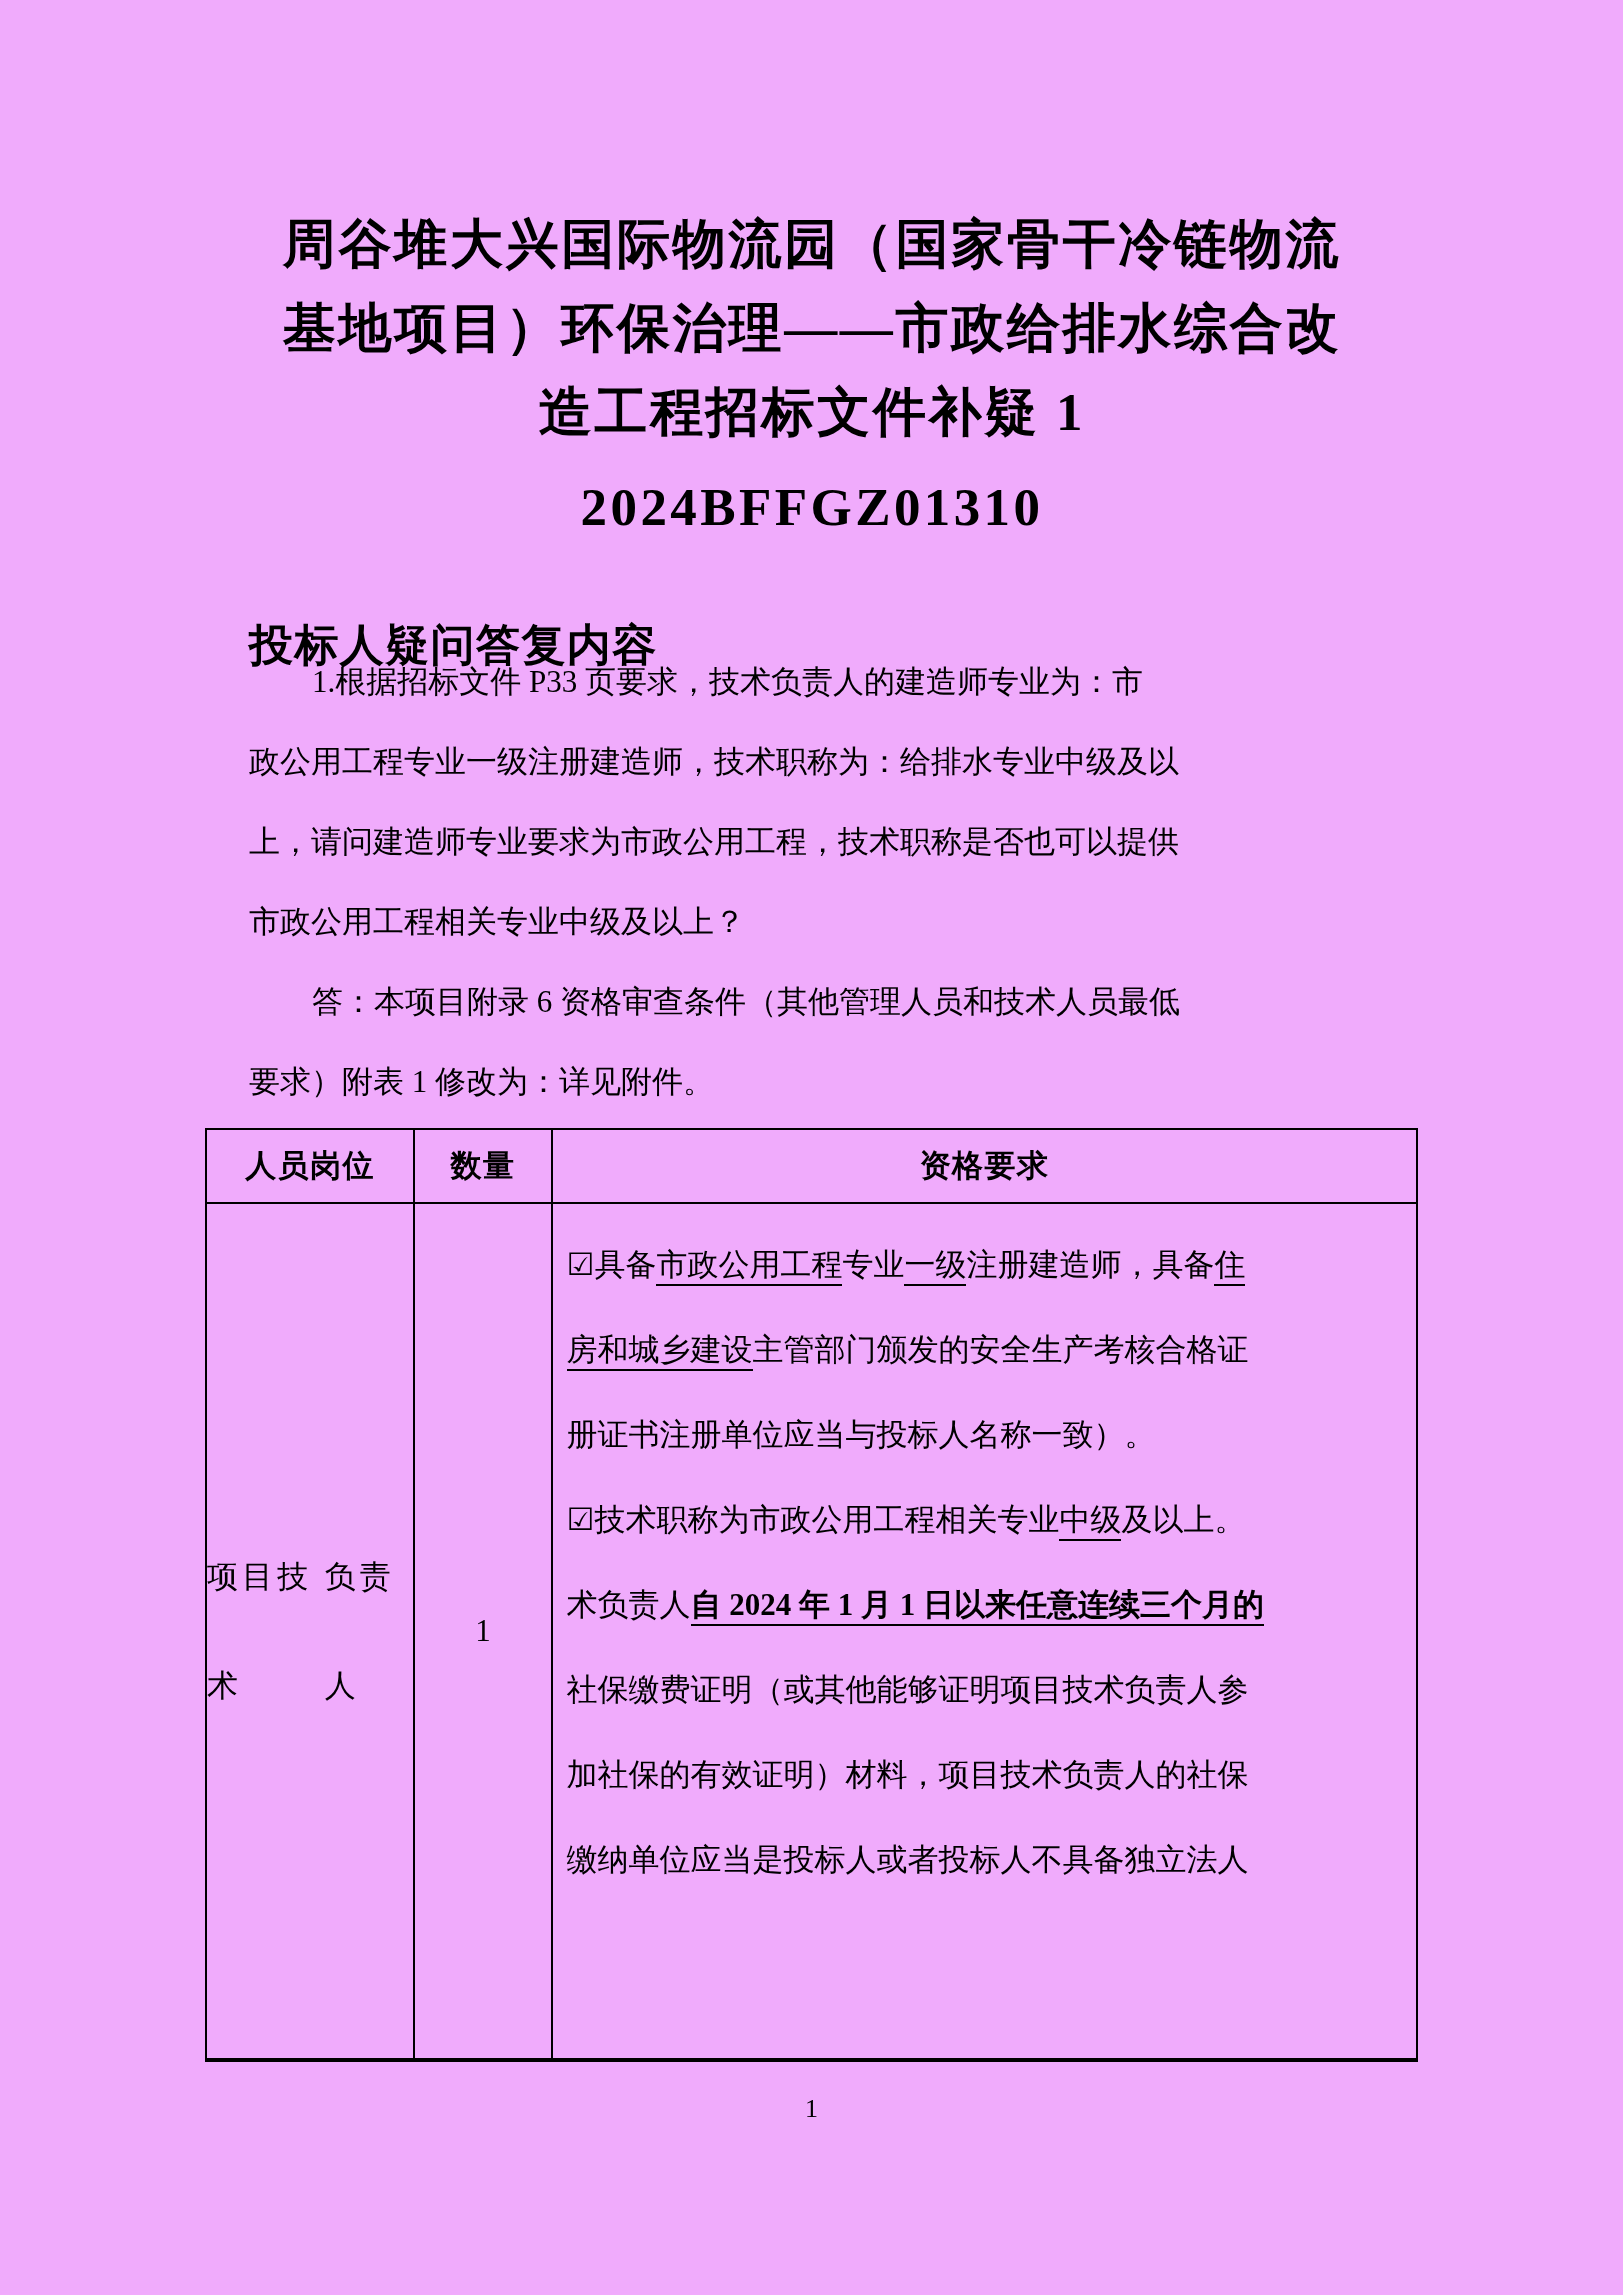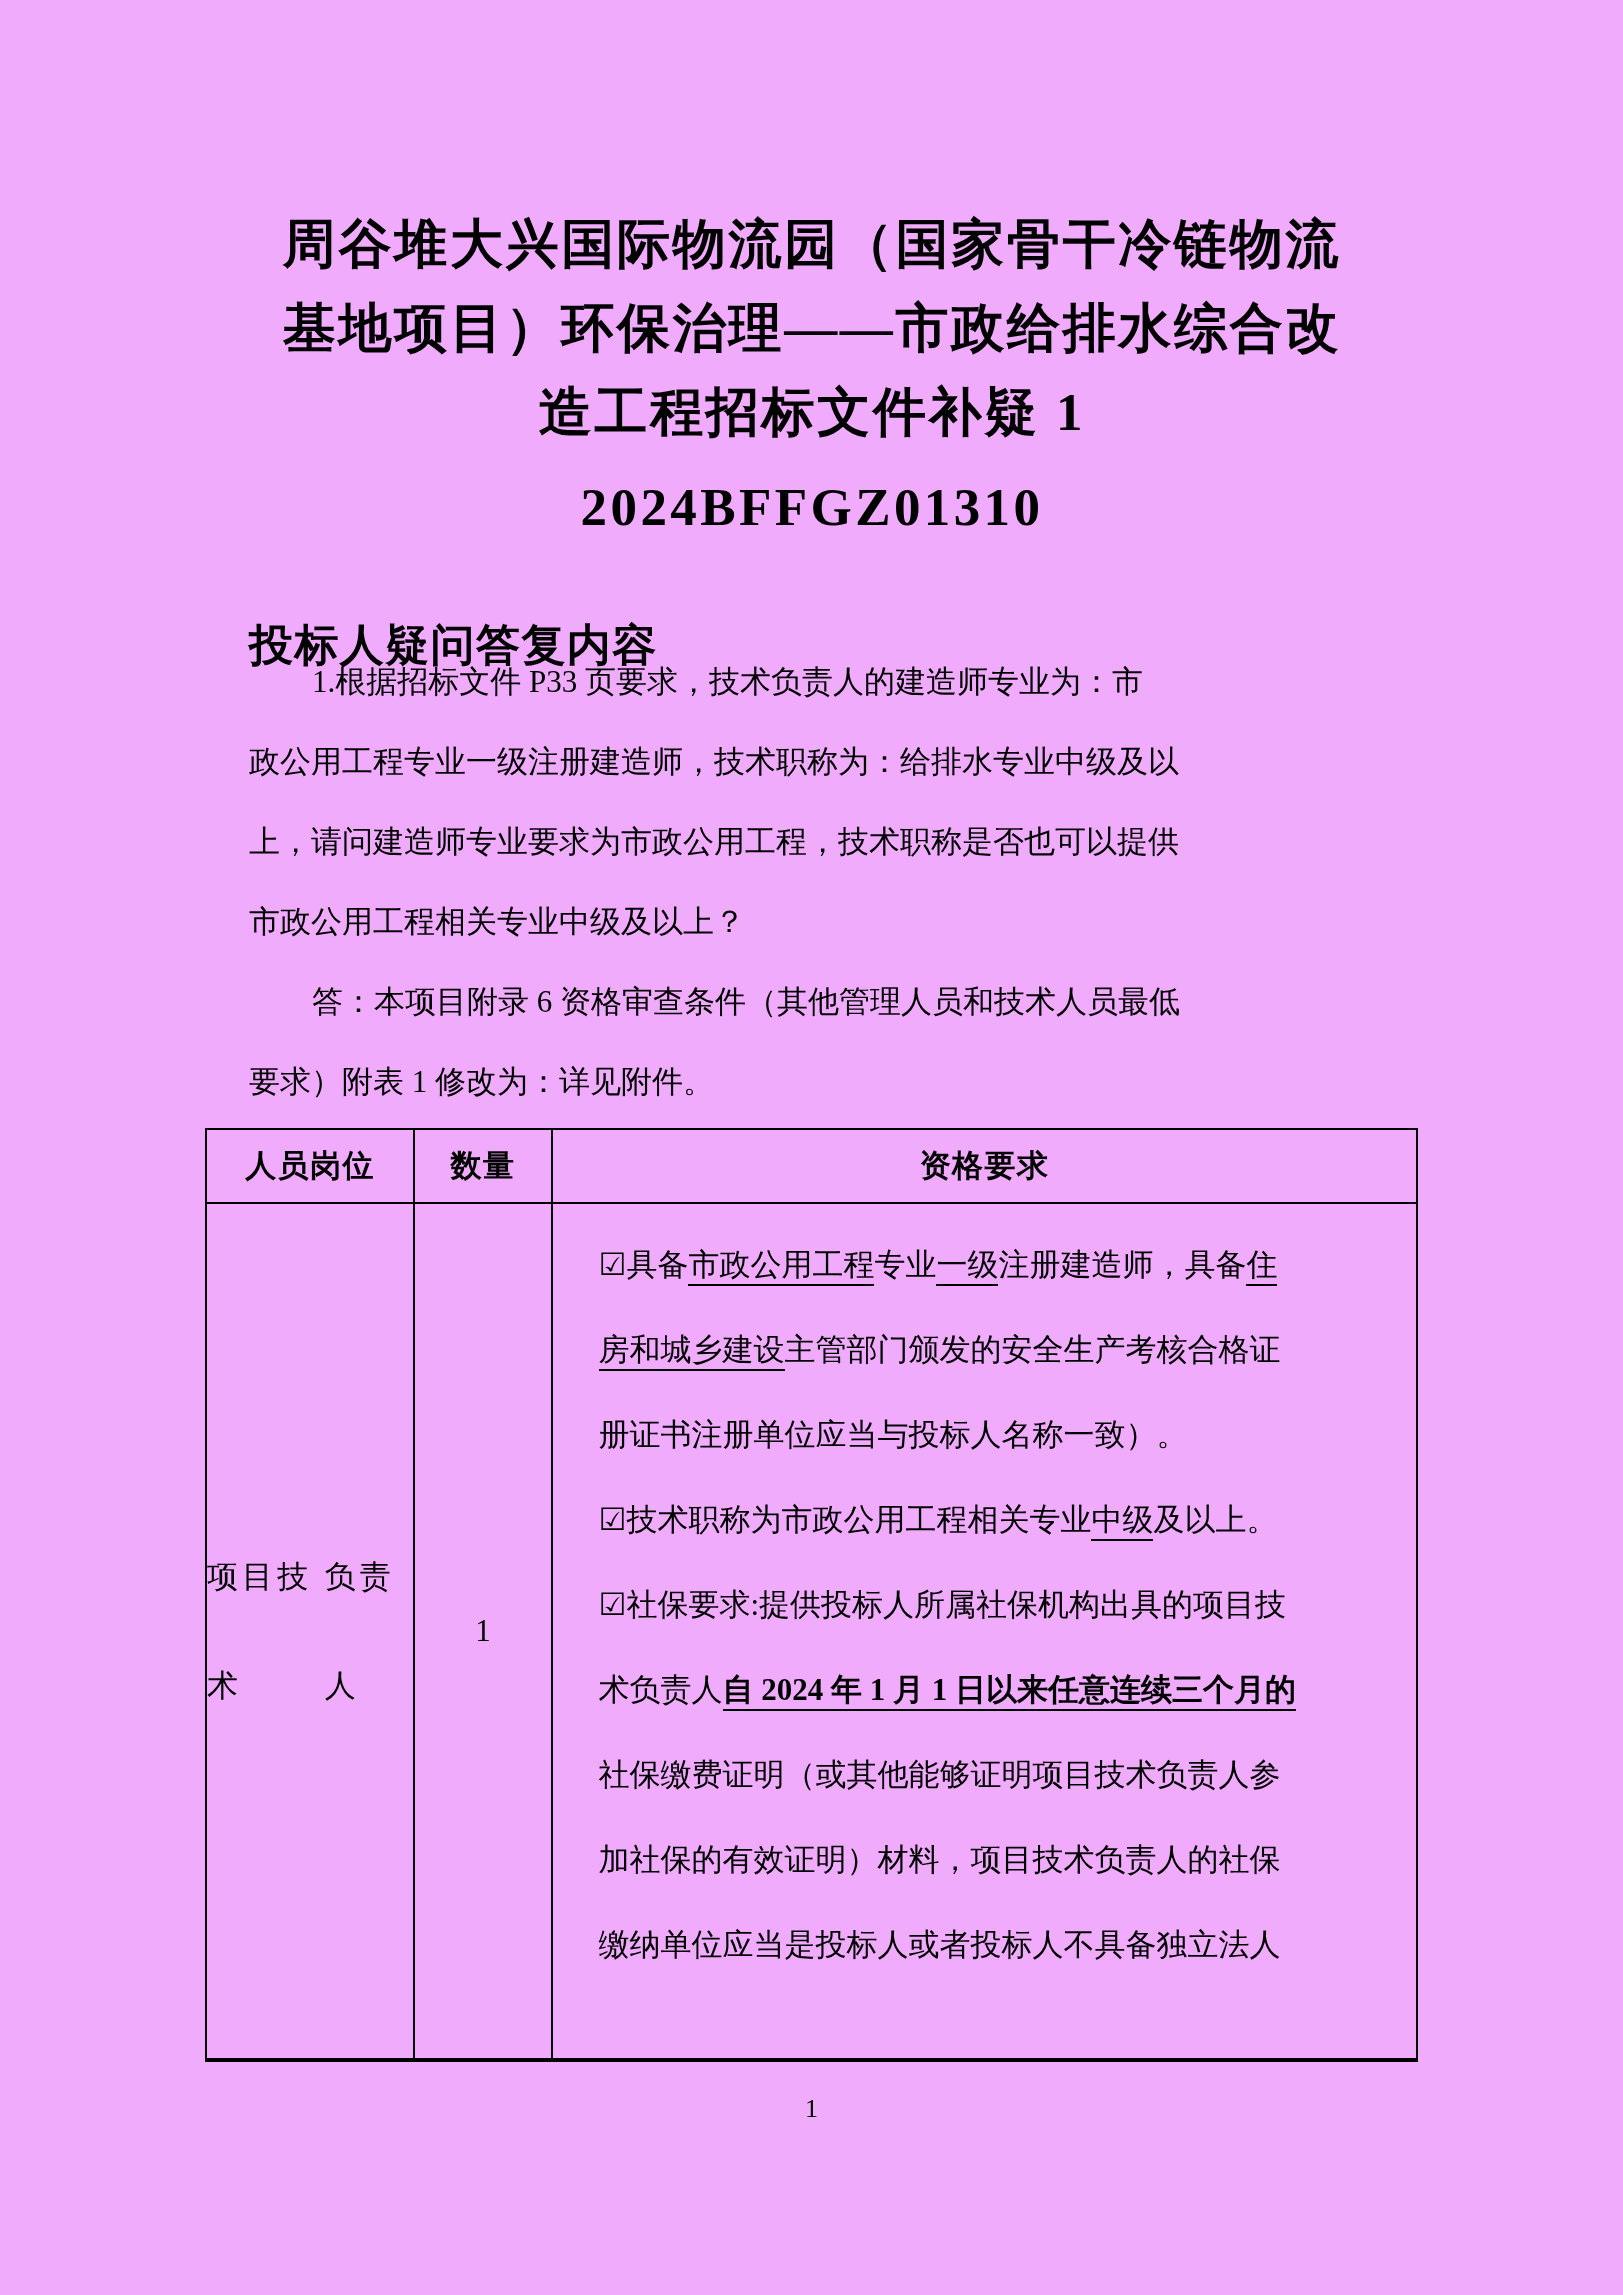--- a/index.html
+++ b/index.html
@@ -52,21 +52,21 @@
   .tr.head .td{
     display:flex;align-items:center;justify-content:center;
     font-weight:bold;letter-spacing:1.4px;
   }
   .tr.body{height:854px;}
   .pos-cell{
     display:flex;flex-direction:row;justify-content:center;align-items:center;
     line-height:109px;letter-spacing:4.1px;
   }
   .qty-cell{display:flex;align-items:center;justify-content:center;}
-  .req-cell{padding:17.7px 9.5px 0 13.6px;overflow:hidden;margin-left:32px;}
+  .req-cell{padding:17.7px 9.5px 0 13.6px;overflow:hidden;}
   .req-cell .line{line-height:85px;white-space:nowrap;}
   
   .u{border-bottom:2px solid #000;padding-bottom:2.7px;}
   .b{font-weight:bold;}
   .b.u{border-bottom-width:2.7px;}
   .cb{font-family:"DejaVu Sans",sans-serif;font-weight:bold;}
   
   .pageno{
     position:absolute;left:0;top:2094px;width:1623px;
     text-align:center;font-size:26px;
@@ -105,21 +105,20 @@
       <div class="td c1 pos-cell">
           <div class="line">项目技术</div>
           <div class="line">负责人</div>
         </div>
       <div class="td c2 qty-cell">1</div>
       <div class="td c3 req-cell">
           <div class="line"><span class="cb">☑</span><span>具备</span><span class="u">市政公用工程</span><span>专业</span><span class="u">一级</span><span>注册建造师，具备</span><span class="u">住</span></div>
           <div class="line"><span class="u">房和城乡建设</span><span>主管部门颁发的安全生产考核合格证</span></div>
           <div class="line"><span>册证书注册单位应当与投标人名称一致）。</span></div>
           <div class="line"><span class="cb">☑</span><span>技术职称为市政公用工程相关专业</span><span class="u">中级</span><span>及以上。</span></div>
-          <div class="line"><span class="cb">☑</span><span>社保要求:提供投标人所属社保机构出具的项目技</span></div>
           <div class="line"><span>术负责人</span><span class="u b">自 2024 年 1 月 1 日以来任意连续三个月的</span></div>
           <div class="line"><span>社保缴费证明（或其他能够证明项目技术负责人参</span></div>
           <div class="line"><span>加社保的有效证明）材料，项目技术负责人的社保</span></div>
           <div class="line"><span>缴纳单位应当是投标人或者投标人不具备独立法人</span></div>
         </div>
     </div>
   </div>
 
   <div class="pageno">1</div>
 

